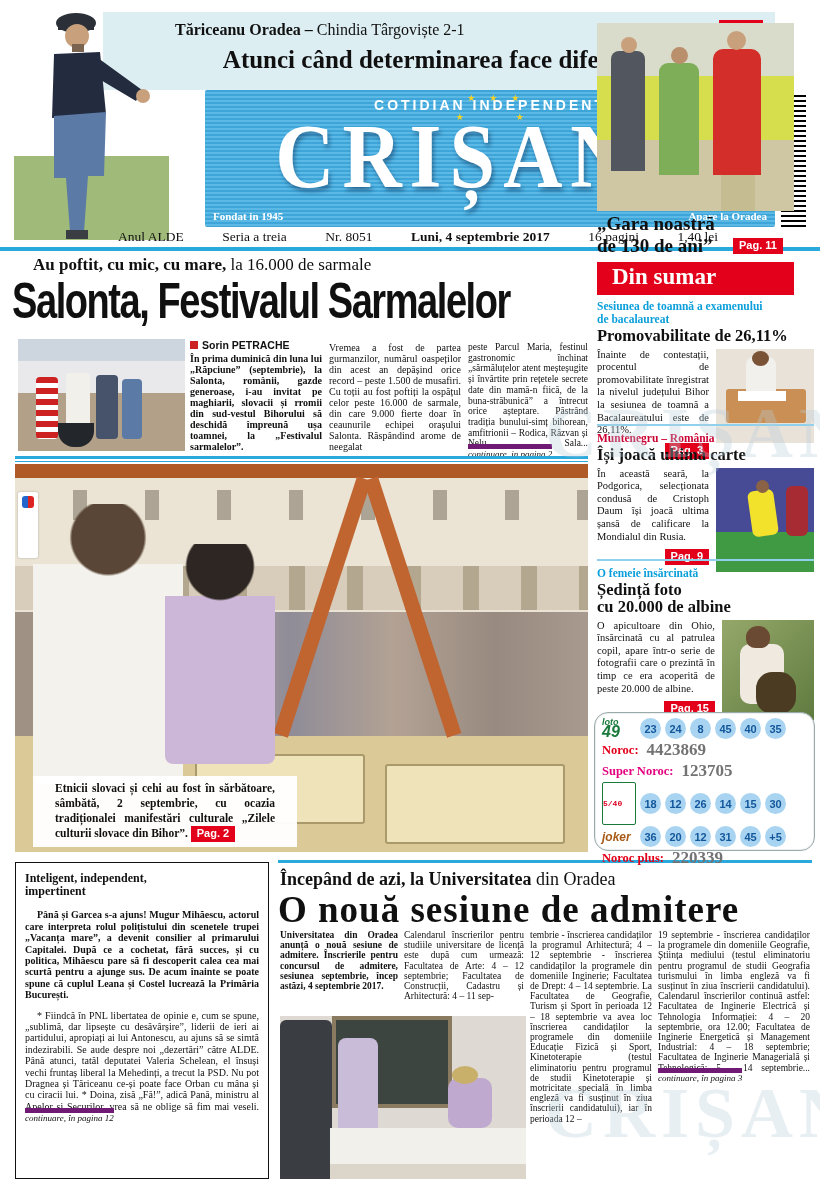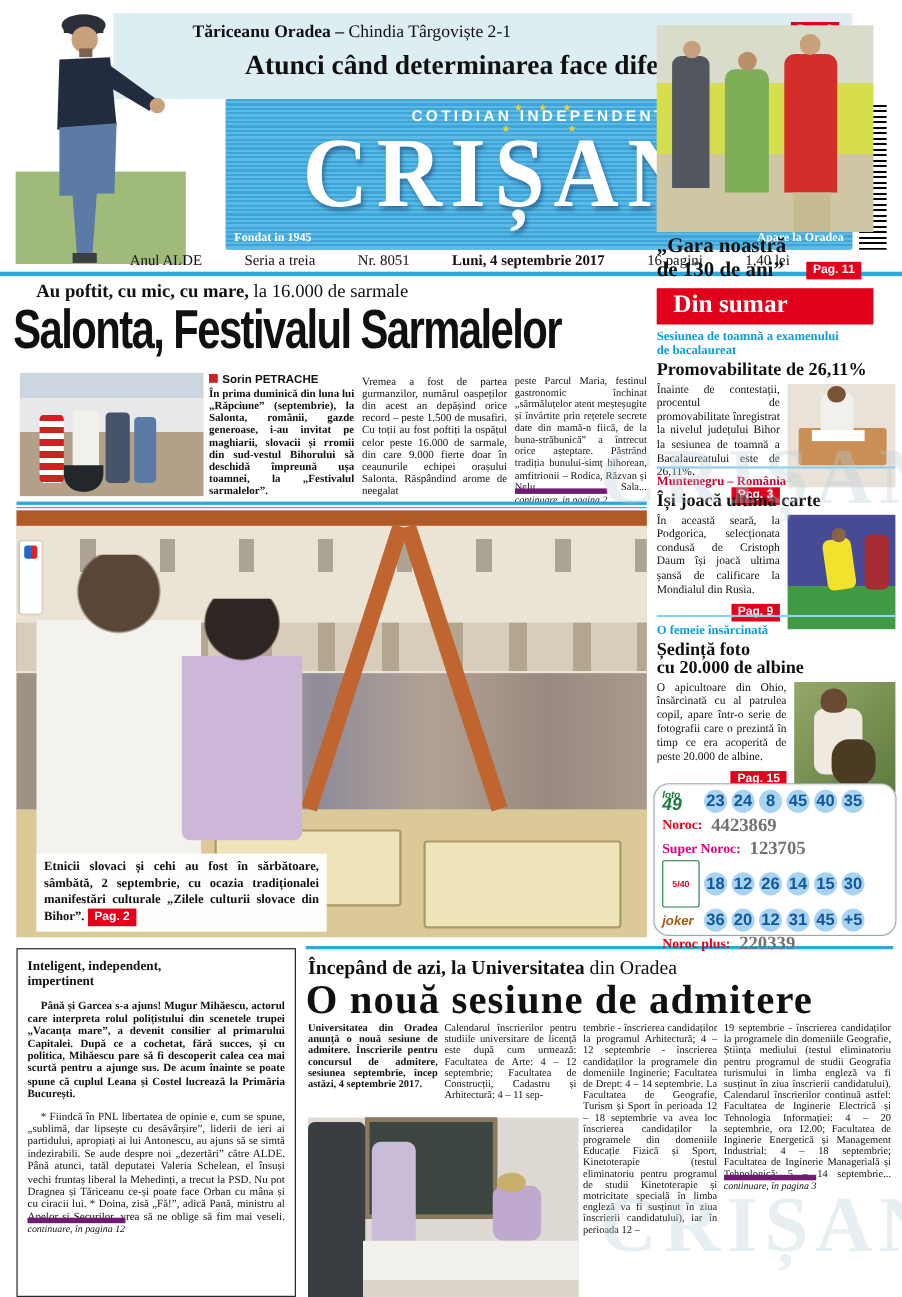--- a/index.html
+++ b/index.html
@@ -75,21 +75,21 @@
     background:repeating-linear-gradient(90deg,#d6cbb8 0 40px,#b3a документ58px); background-color:#d8cdbb;
     background:repeating-linear-gradient(90deg,#d8cdbb 0 42px,#b4a78f 42px 58px); }
   .mp-crowd { position:absolute; left:0; top:148px; width:100%; height:124px;
     background:linear-gradient(90deg,#a09185 0 18%,#c5b2a3 30%,#8f8c98 48%,#b3a294 66%,#988a80 84%,#a89a8e); }
   .mp-food { position:absolute; left:0; top:272px; width:100%; height:116px; background:#dcc998; }
   .mp-tray { position:absolute; background:#efe3ba; border:2px solid #a9996b; border-radius:3px; }
   .mp-beam { position:absolute; left:0; top:0; width:100%; height:14px; background:#b05a28; }
   .mp-bar  { position:absolute; width:15px; height:270px; background:#c06430; top:8px; }
   .mp-fig  { position:absolute; border-radius:8px; }
   .mp-caption { position:absolute; left:18px; top:312px; width:264px; background:rgba(255,255,255,.96);
-    padding:5px 7px; font-weight:bold; font-size:11.5px; line-height:1.3; text-align:justify; }
+    padding:5px 22px; font-weight:bold; font-size:11.5px; line-height:1.3; text-align:justify; }
   .sponsor { position:absolute; left:3px; top:28px; width:20px; height:66px; background:#fff;
     border-radius:2px; box-shadow:0 0 2px rgba(0,0,0,.3); }
   .sponsor i { display:block; margin:4px auto 0; width:12px; height:12px;
     background:conic-gradient(#d22 0 50%, #26c 50%); border-radius:3px; }
 
   
   .opinion { left:15px; top:862px; width:254px; height:317px; border:1.5px solid #111; padding:9px 9px; overflow:hidden; }
   .op-head { font-weight:bold; font-size:12px; line-height:1.1; white-space:pre-line; }
   .op-p1 { margin-top:11px; font-weight:bold; font-size:10px; line-height:11.4px; text-align:justify; text-indent:12px; }
   .op-p2 { margin-top:9px; font-size:10px; line-height:11.4px; text-align:justify; text-indent:12px; }
@@ -120,26 +120,26 @@
   .sb-body { font-size:10.5px; line-height:12.6px; text-align:justify;font-family:Liberation Serif, serif; }
   .sb-badgerow { text-align:right; margin-top:3px; }
   .sb-ph { position:relative; flex:1; }
   .sb-sep { position:absolute; left:597px; width:217px; height:2px; background:#8fd0ec; }
 
   
   .lottery { left:594px; top:712px; width:221px; height:139px; border:1px solid #9aa; border-radius:14px;
     background:#fff; padding:5px 7px 0; box-shadow:0 0 0 1px #eee inset; }
   .lotrow { display:flex; align-items:center; gap:4px; margin-bottom:1px; }
   .ball { display:inline-flex; width:21px; height:21px; border-radius:50%; background:#a9d4f1; color:#13579b;
-    font-family:"Liberation Sans",sans-serif; font-weight:bold; font-size:15px; align-items:center; justify-content:center; }
+    font-family:"Liberation Sans",sans-serif; font-weight:bold; font-size:11px; align-items:center; justify-content:center; }
   .l649 { width:34px; line-height:.8; color:#1a7a3c; font-weight:bold; font-style:italic;
     font-family:"Liberation Sans",sans-serif; }
   .l649 .t { font-size:9px; display:block; } .l649 .n { font-size:16px; display:block; }
   .l540 { width:34px; border:1.5px solid #1a7a3c; color:#d02; font-weight:bold; font-size:8px;
-    text-align:center; border-radius:2px; padding:16px 0; font-family:Liberation Sans, sans-serif; }
+    text-align:left; border-radius:2px; padding:16px 0; font-family:Liberation Mono, monospace; }
   .ljoker { width:34px; color:#a85a16; font-weight:bold; font-style:italic; font-size:12px;
     font-family:"Liberation Sans",sans-serif; }
   .lot-label { font-weight:bold; font-size:12.5px; }
   .lot-label.red { color:#e2001a; } .lot-label.mag { color:#e5007e; }
   .lot-val { font-weight:bold; font-size:17px; color:#737373; margin-left:4px; }
 
   .wm { position:absolute; font-weight:bold; font-size:72px; letter-spacing:6px;
         color:rgba(185,205,220,.33); pointer-events:none; }
   .ph-shape { position:absolute; }
 </style>

